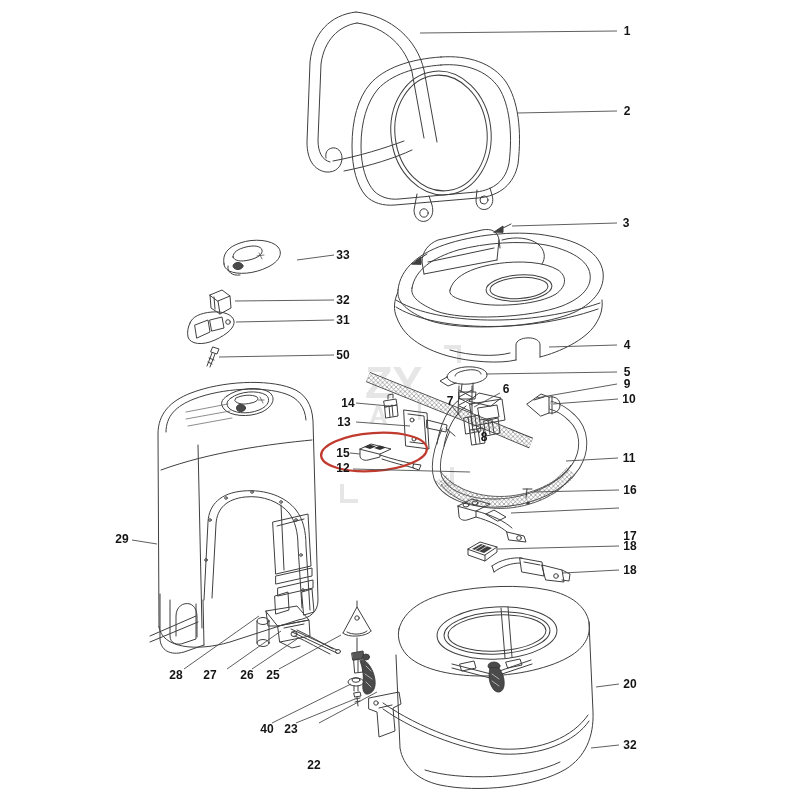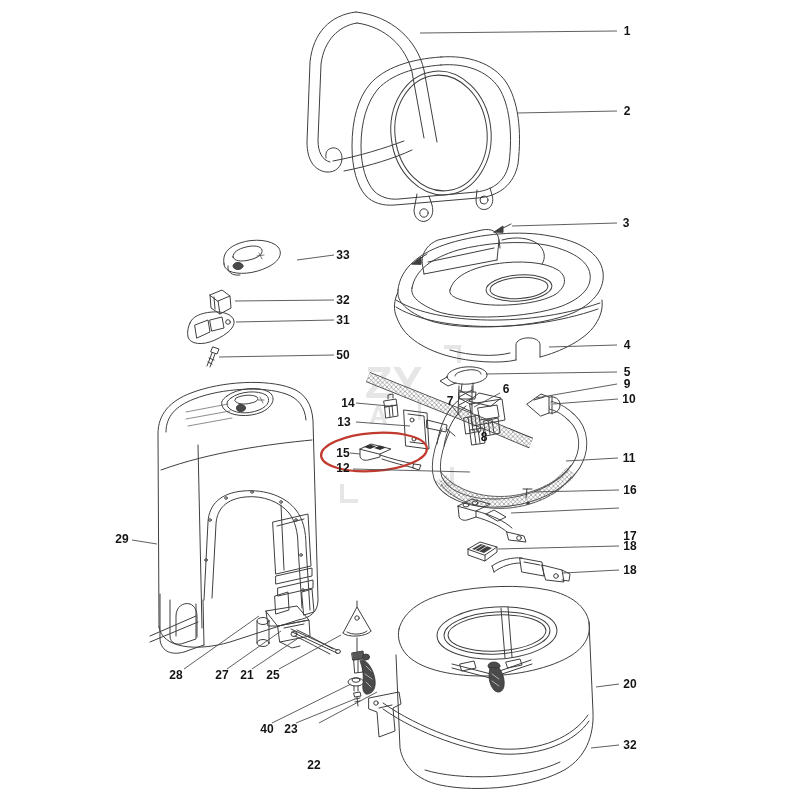--- a/index.html
+++ b/index.html
@@ -333,22 +333,22 @@
 <div class="part-label" style="left:630px;top:490px">16</div>
 <div class="part-label" style="left:630px;top:536px">17</div>
 <div class="part-label" style="left:630px;top:546px">18</div>
 <div class="part-label" style="left:630px;top:570px">18</div>
 <div class="part-label" style="left:630px;top:684px">20</div>
 <div class="part-label" style="left:630px;top:745px">32</div>
 <div class="part-label" style="left:314px;top:765px">22</div>
 <div class="part-label" style="left:291px;top:729px">23</div>
 <div class="part-label" style="left:267px;top:729px">40</div>
 <div class="part-label" style="left:273px;top:675px">25</div>
-<div class="part-label" style="left:247px;top:675px">21</div>
-<div class="part-label" style="left:222px;top:675px">27</div>
+<div class="part-label" style="left:247px;top:675px">26</div>
+<div class="part-label" style="left:210px;top:675px">27</div>
 <div class="part-label" style="left:176px;top:675px">28</div>
 <div class="part-label" style="left:122px;top:539px">29</div>
 <div class="part-label" style="left:343px;top:355px">50</div>
 <div class="part-label" style="left:343px;top:320px">31</div>
 <div class="part-label" style="left:343px;top:300px">32</div>
 <div class="part-label" style="left:343px;top:255px">33</div>
 
 </div>
 
 </body></html>

